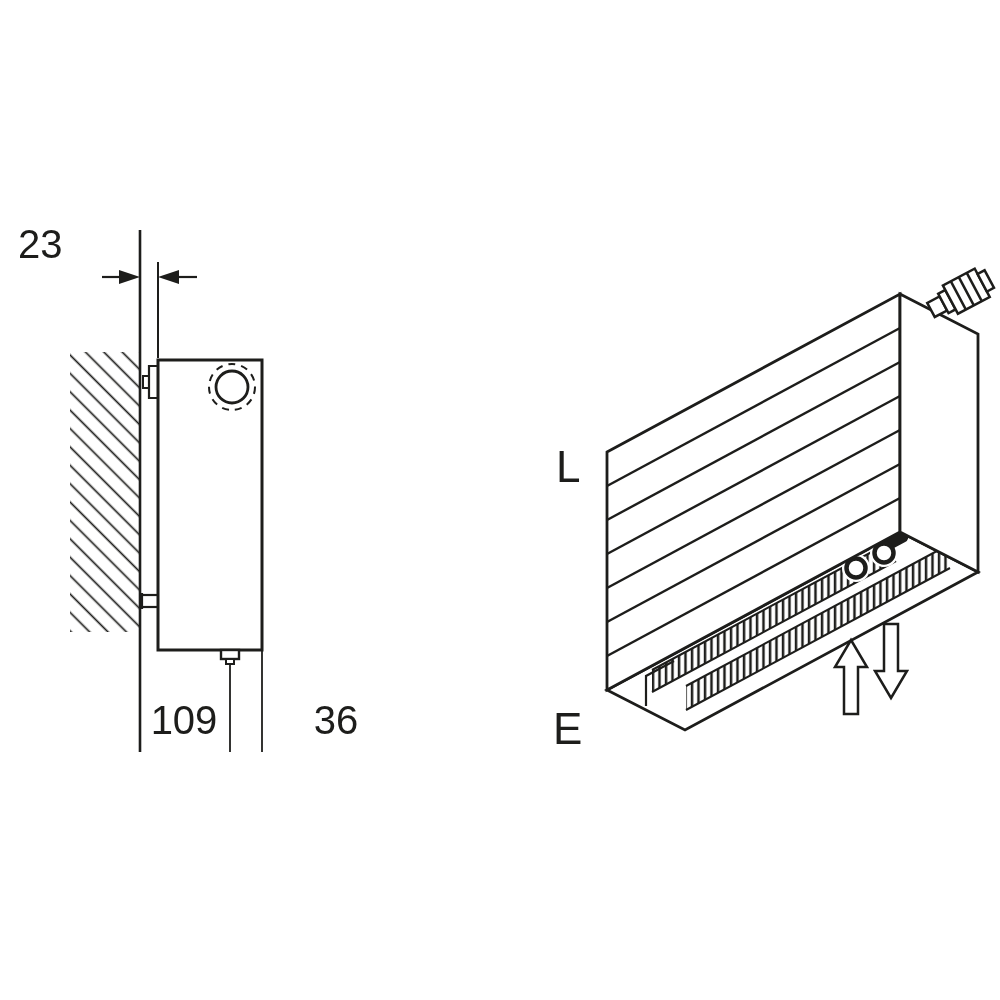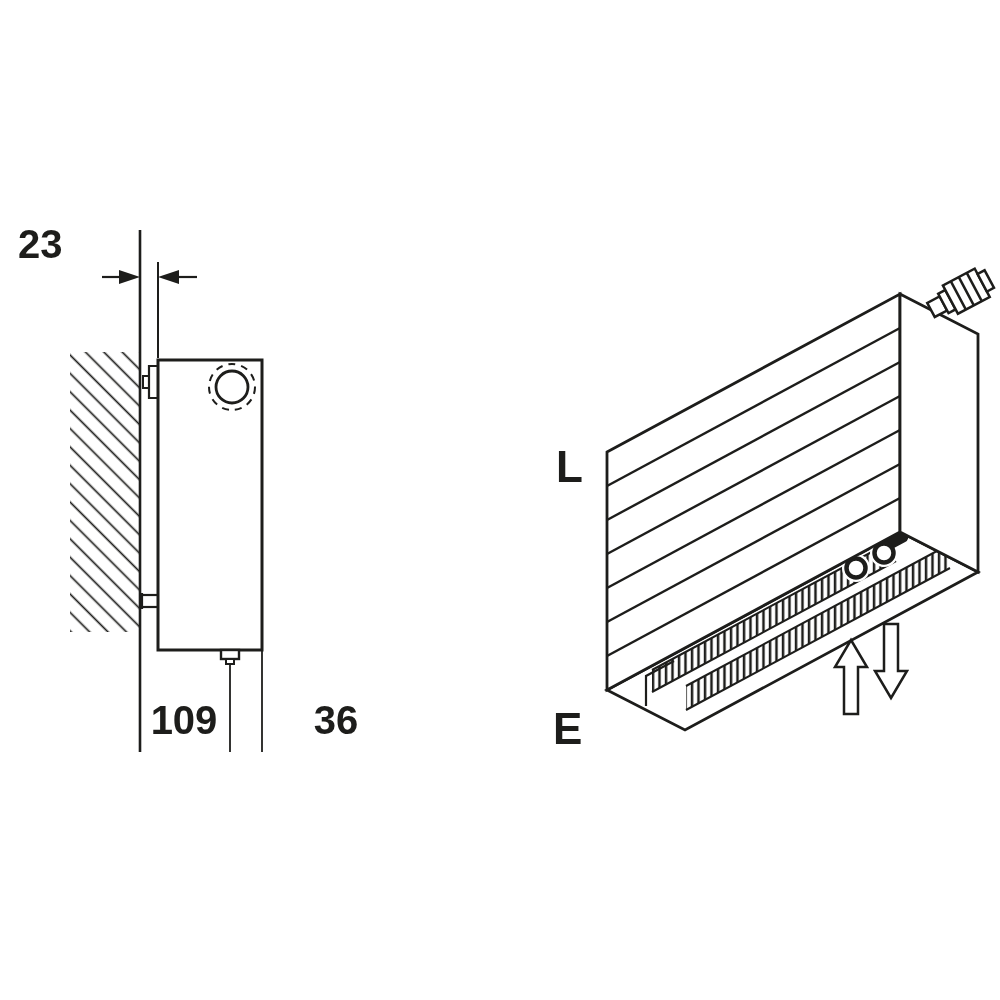--- a/index.html
+++ b/index.html
@@ -1,16 +1,16 @@
 <!DOCTYPE html>
 <html><head>
 <meta charset="utf-8">
 <style>
   html,body{margin:0;padding:0;background:#ffffff;}
-  .stage{width:1000px;height:752px;position:relative;background:#ffffff;font-weight:bold;}
+  .stage{width:1000px;height:752px;position:relative;background:#ffffff;}
   svg{display:block;}
   .dim-text{font-family:"Liberation Sans", sans-serif;font-size:40px;fill:#1d1d1b;}
   .view-label{font-family:"Liberation Sans", sans-serif;font-size:44px;fill:#1d1d1b;}
 </style>
 </head>
 <body>
 
 <div class="stage">
 <svg width="1000" height="1000" viewBox="0 0 1000 1000">
   <defs>

